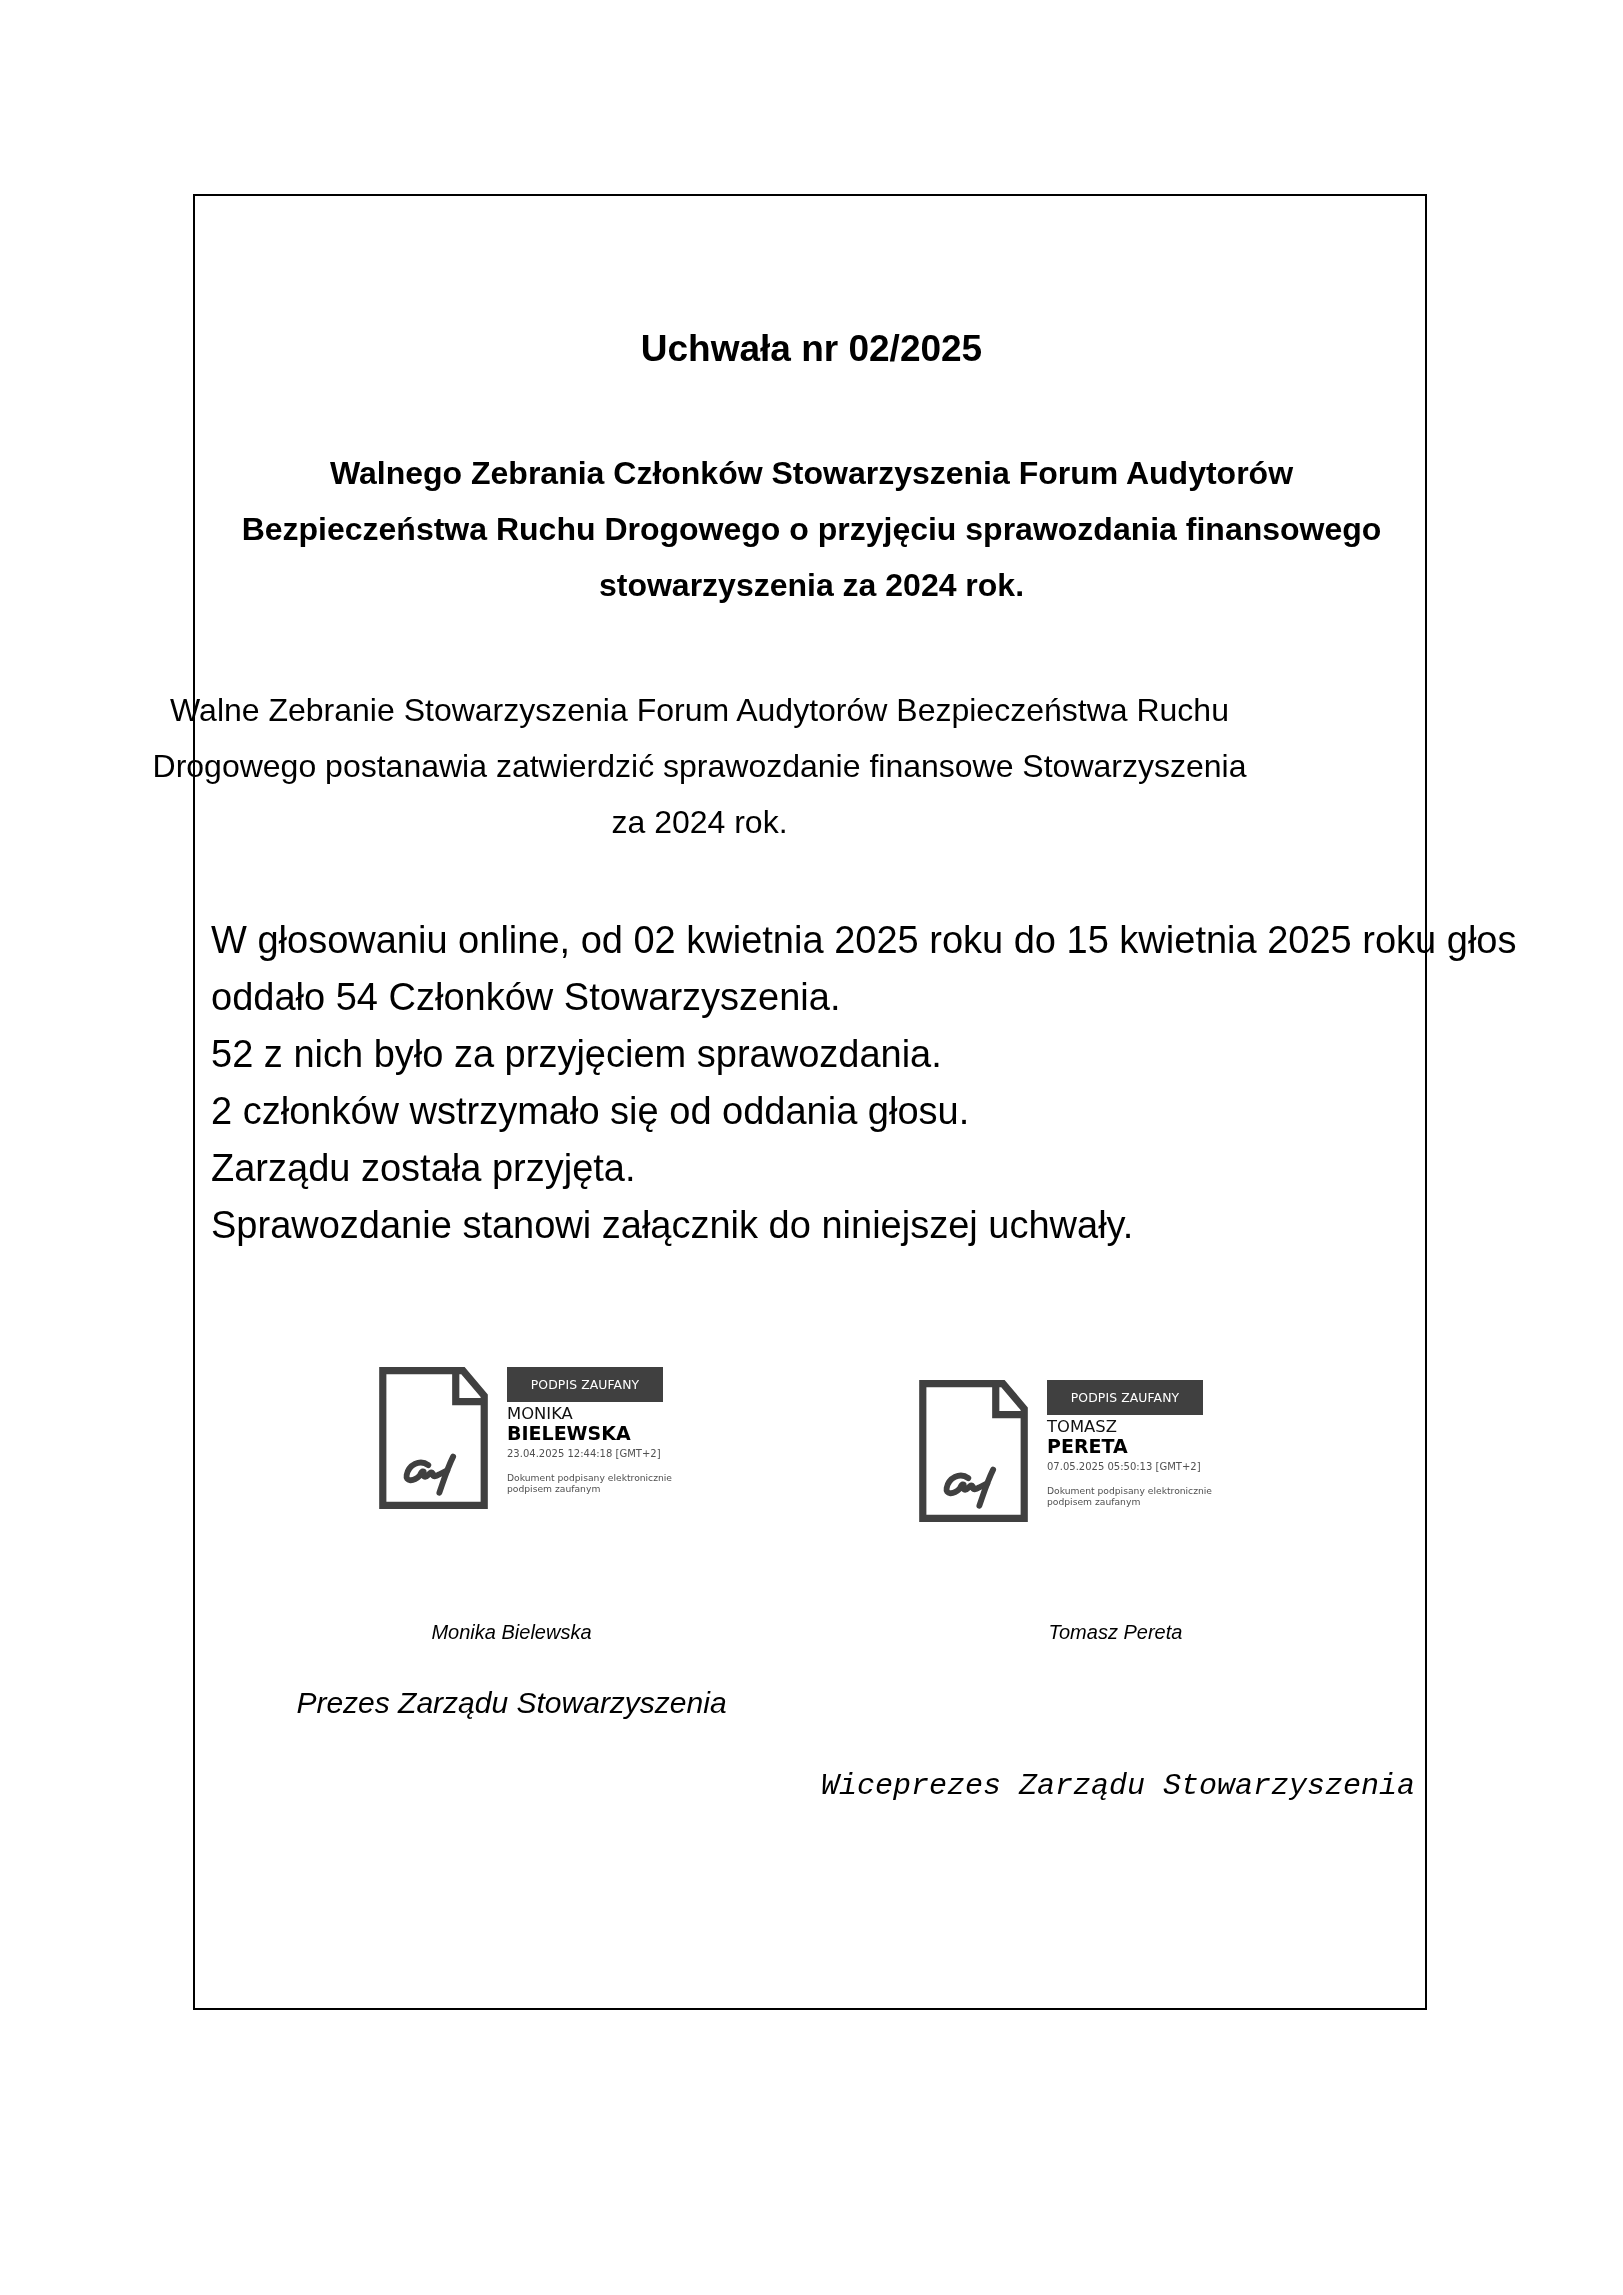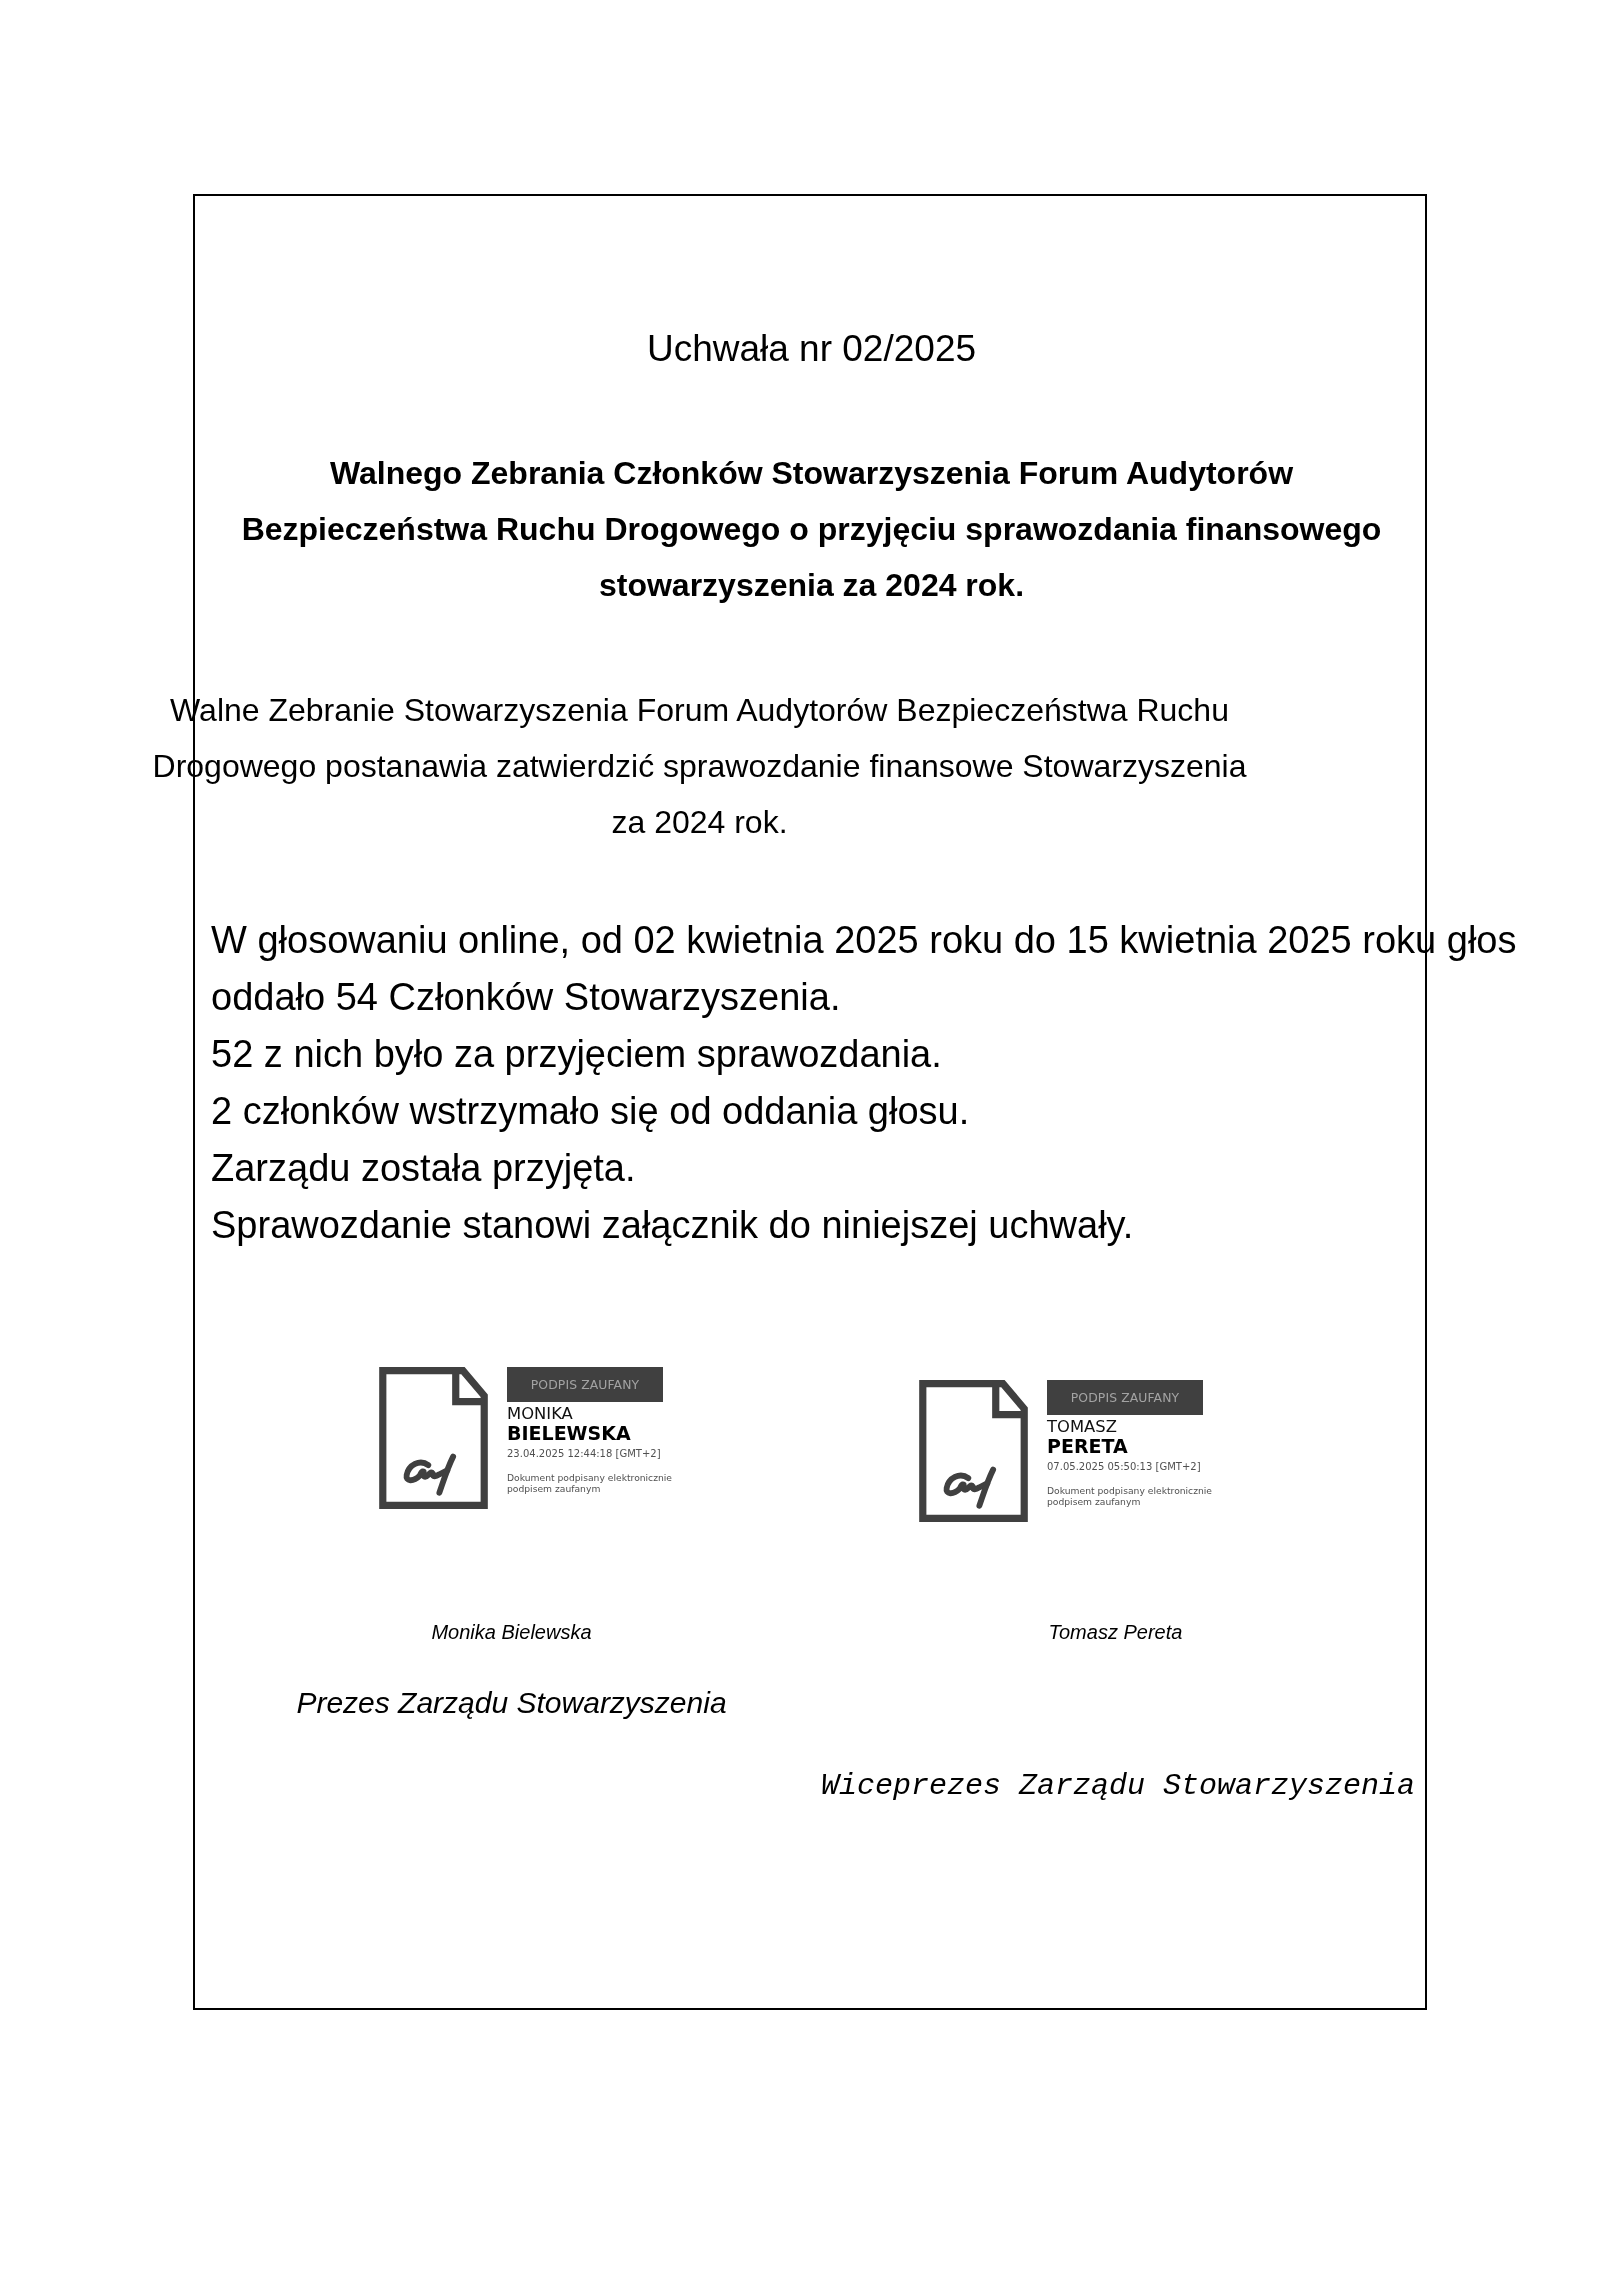--- a/index.html
+++ b/index.html
@@ -2,31 +2,31 @@
 <html style="font-size:10.5px"><head>
 <meta charset="utf-8">
 <style>
   html, body { margin: 0; padding: 0; background: #ffffff; }
   body { width: 1623px; height: 2295px; position: relative; overflow: hidden;
          font-family: "Liberation Sans", sans-serif; color: #000; }
   .frame { position: absolute; left: 193px; top: 194px; width: 1234px; height: 1816px;
            border: 2px solid #000; box-sizing: border-box; }
   .abs { position: absolute; white-space: nowrap; }
   .center { text-align: center; }
-  .title { left: 0; width: 1623px; top: 323px; font-size: 37px; font-weight: normal; line-height: 52px; }
+  .title { left: 0; width: 1623px; top: 323px; font-size: 37px; font-weight: bold; line-height: 52px; }
   .subtitle { left: 0; width: 1623px; top: 445px; font-size: 32px; font-weight: bold; line-height: 56px; }
   .subtitle div, .decision div { display: block; }
   .decision { left: 0; width: 1399px; top: 682px; font-size: 32px; line-height: 56px; }
   .votes { left: 211px; top: 912px; font-size: 38px; line-height: 57px; }
   .votes div { display: block; }
 
   .sig { position: absolute; }
   .sig-icon { position: absolute; left: 0; top: 0; width: 109px; height: 142px; }
   .badge { position: absolute; left: 128px; top: 0; width: 156px; height: 35px;
-           background: #404040; color: #a3a3a3; font-family: "DejaVu Sans", sans-serif;
+           background: #404040; color: #ffffff; font-family: "DejaVu Sans", sans-serif;
            font-size: 12.4px; line-height: 35px; text-align: center; letter-spacing: 0.1px; }
   .sig-first { position: absolute; left: 128px; top: 38px; font-family: "DejaVu Sans", sans-serif;
                font-size: 16.4px; line-height: 18.3px; color: #111; white-space: nowrap; }
   .sig-last { position: absolute; left: 128px; top: 56px; font-family: "DejaVu Sans", sans-serif;
               font-size: 19px; font-weight: bold; line-height: 21px; color: #000; white-space: nowrap; }
   .sig-date { position: absolute; left: 128px; top: 80px; font-family: "DejaVu Sans", sans-serif;
               font-size: 10px; line-height: 13px; color: #505050; white-space: nowrap; }
   .sig-note { position: absolute; left: 128px; top: 105px; width: 209px; font-family: "DejaVu Sans", sans-serif;
               font-size: 9.2px; line-height: 11px; color: #505050; }
 

